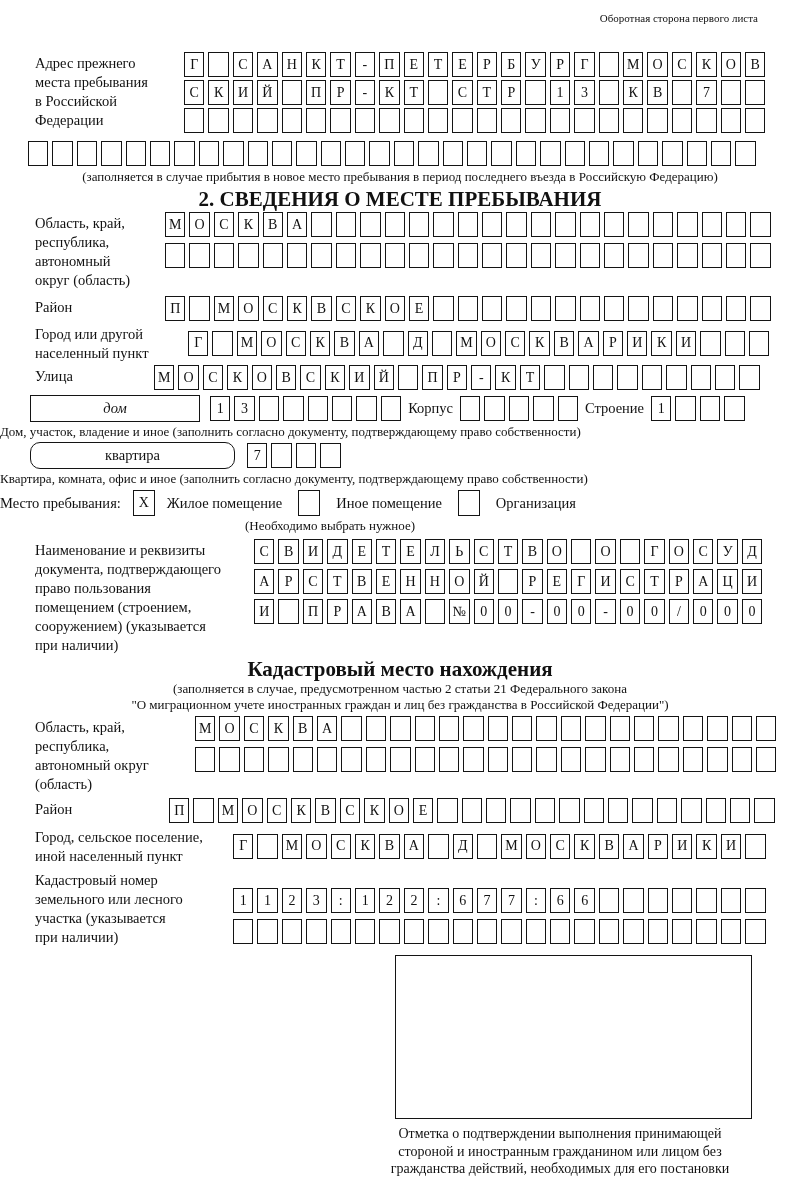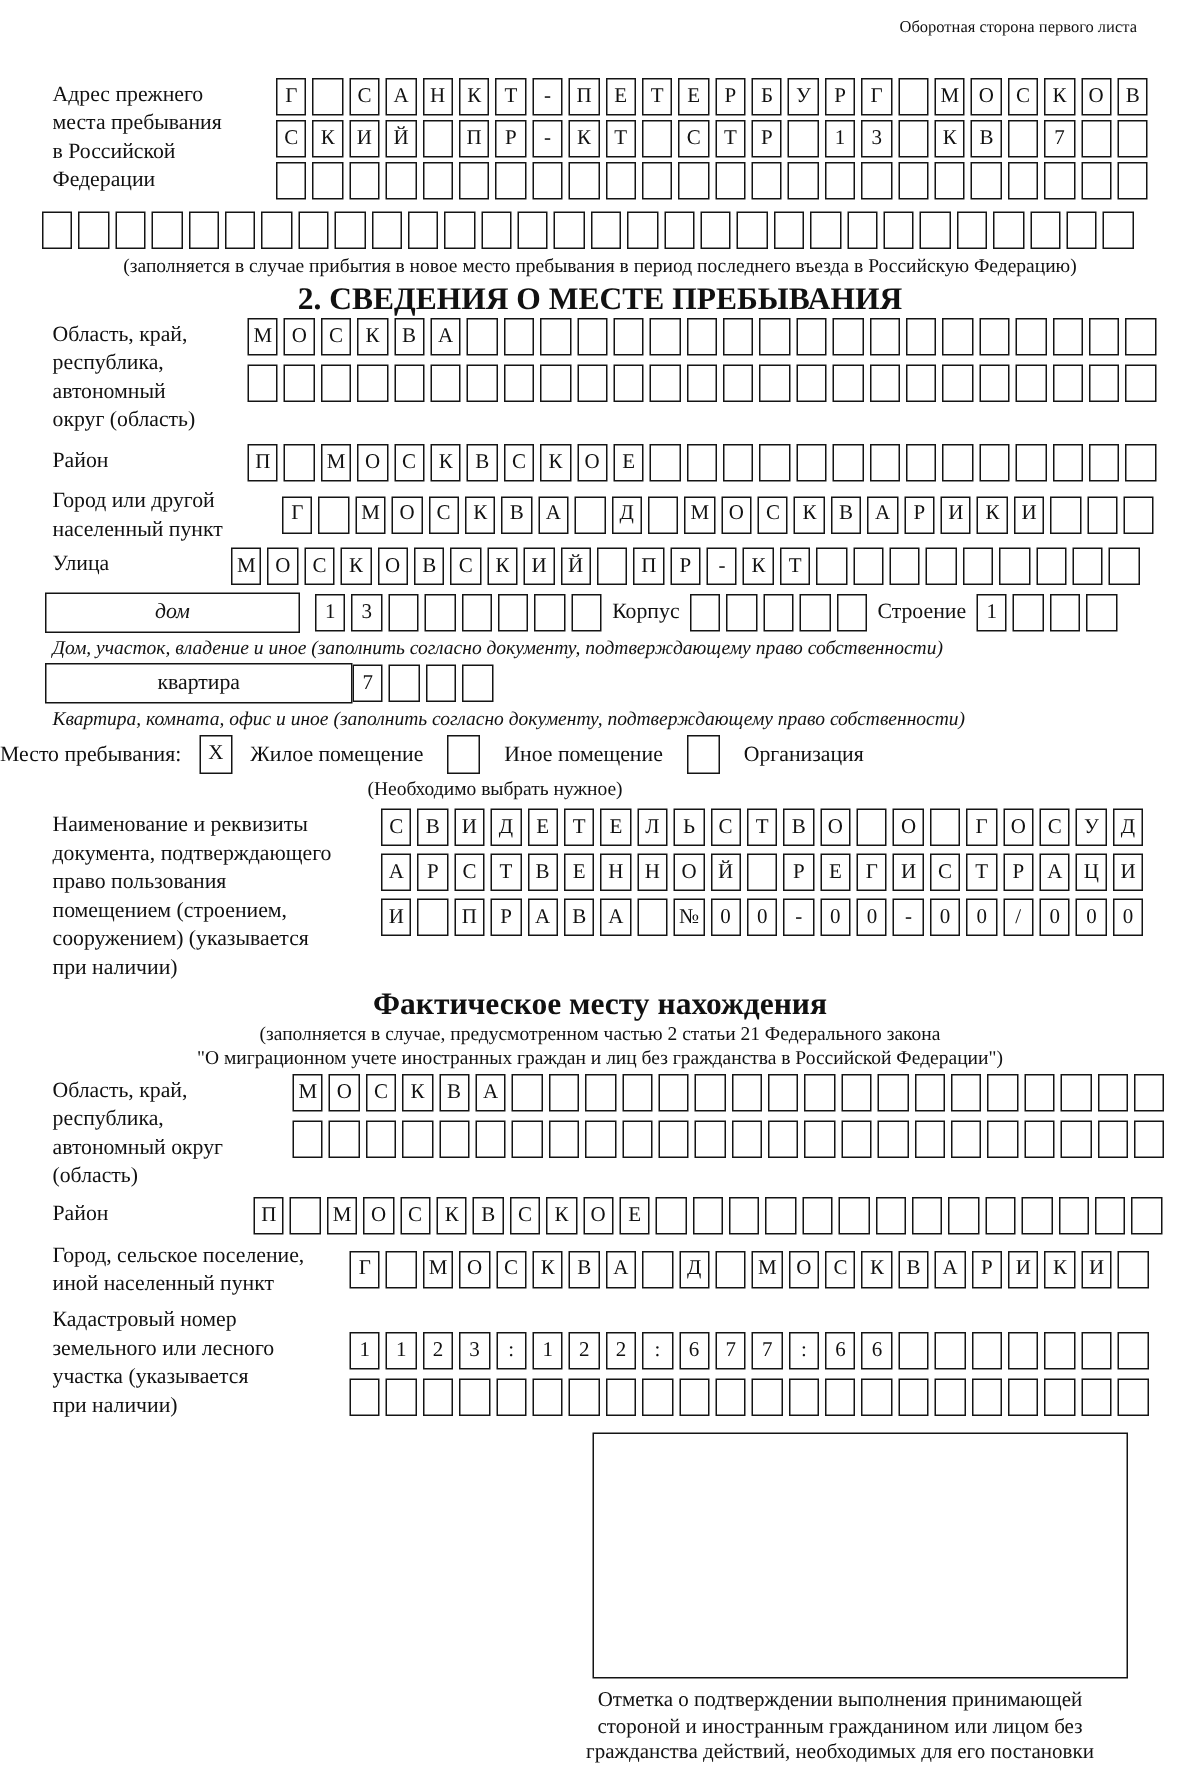--- a/index.html
+++ b/index.html
@@ -51,39 +51,39 @@
     font-size:14px;
     background:#fff;
   }
   .fullrow{margin-left:28px;margin-top:5px;}
   .caption{
     font-size:13px;
     line-height:16px;
     white-space:pre-line;
   }
   .caption.center{text-align:center;}
-  .caption.left{padding-left:35px;font-style:italic;}
+  .caption.left{}
   .heading{
     font-weight:bold;
     text-align:center;
     font-size:21px;
     line-height:20px;
   }
   .mt2{margin-top:2px;}.mt3{margin-top:3px;}.mt4{margin-top:4px;}
   .mt5{margin-top:5px;}.mt6{margin-top:6px;}
   .houserow{display:flex;align-items:center;margin-left:30px;}
   .wbox{
     border:1.8px solid #141414;
     height:27px;box-sizing:border-box;
     display:flex;align-items:center;justify-content:center;
     font-size:14.5px;flex:none;
     background:#fff;
   }
   .wbox.w170{width:170px;margin-right:10px;font-style:italic;}
-  .wbox.w205{width:205px;margin-right:0;}
+  .wbox.w205{width:205px;margin-right:12px;border-radius:10px;}
   .inline-lbl{font-size:14.5px;flex:none;padding:0 7px;}
   .stayrow{display:flex;align-items:center;font-size:14.5px;}
   .stayrow .gap{width:12px;flex:none;}
   .stayrow .gaplg{width:16px;flex:none;}
   .mark .cell{flex:0 0 22px;width:22px;height:26px;}
   .offset1{margin-top:19px;}
   .stampbox{
     margin-left:395px;margin-top:5px;
     width:357px;height:164px;
     border:1.8px solid #141414;
@@ -521,21 +521,21 @@
           <div class="cell">0</div>
           <div class="cell">0</div>
           <div class="cell">/</div>
           <div class="cell">0</div>
           <div class="cell">0</div>
           <div class="cell">0</div>
         </div>
     </div>
   </div>
 
-  <div class="heading mt4">Фактическое месту нахождения</div>
+  <div class="heading mt4">Кадастровый место нахождения</div>
   <div class="caption center mt2">(заполняется в случае, предусмотренном частью 2 статьи 21 Федерального закона</div>
   <div class="caption center">"О миграционном учете иностранных граждан и лиц без гражданства в Российской Федерации")</div>
 
   <div class="row mt3">
     <div class="lbl w184">Область, край,
 республика,
 автономный округ
 (область)</div>
     <div class="cellcol gap6">
       <div class="cells">

